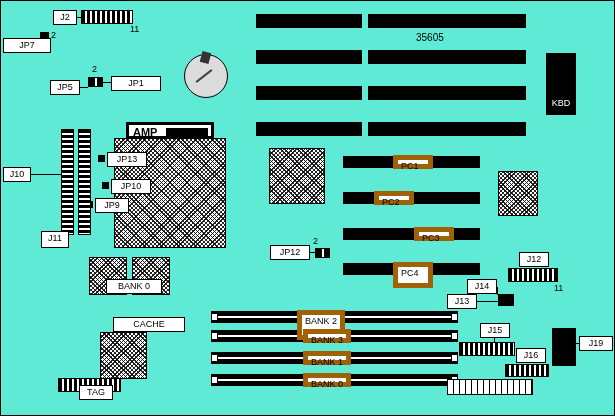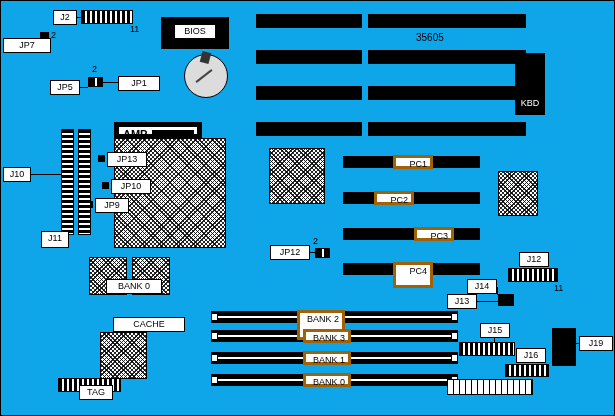--- a/index.html
+++ b/index.html
@@ -1,19 +1,19 @@
 <!DOCTYPE html>
 <html><head>
 <meta charset="utf-8">
 <style>
   * { margin:0; padding:0; box-sizing:border-box; }
   html,body { background:#fff; font-family:"Liberation Sans", sans-serif; }
-  .board { position:relative; width:615px; height:416px; background:#0ea5e9; border:1px solid #000; overflow:hidden; }
+  .board { position:relative; width:615px; height:416px; background:#5eead4; border:1px solid #000; overflow:hidden; }
   .callout { position:absolute; background:#fff; border:1px solid #000; font-size:9px; line-height:13px; text-align:center; padding:0 2px; z-index:6; white-space:nowrap; color:#000; }
-  .slot-label { position:absolute; background:#fff; border:3px solid #a16207; font-size:9px; line-height:12px; text-align:right; padding:0 3px; z-index:5; white-space:nowrap; color:#000; }
+  .slot-label { position:absolute; background:#fff; border:5px solid #a16207; font-size:9px; line-height:12px; text-align:left; padding:0 3px; z-index:5; white-space:nowrap; color:#000; }
   .hatch { position:absolute; border:1px solid #000; background-color:#fff; z-index:1;
     background-image: repeating-linear-gradient(45deg, rgba(0,0,0,.85) 0 1px, transparent 1px 3px),
                       repeating-linear-gradient(-45deg, rgba(0,0,0,.85) 0 1px, transparent 1px 3px); }
   .black { position:absolute; background:#000; z-index:2; }
   .strip-h { position:absolute; border:1px solid #000; z-index:2;
     background-image: repeating-linear-gradient(90deg, #000 0 3px, #fff 3px 5px); }
   .strip-v { position:absolute; border:1px solid #000; z-index:2;
     background-image: repeating-linear-gradient(180deg, #000 0 3px, #fff 3px 5px); }
   .jumper-v { position:absolute; border:1px solid #000; z-index:2;
     background-image: repeating-linear-gradient(180deg, #000 0 6px, #fff 6px 8px); }
@@ -26,21 +26,21 @@
   .txt-lg { font-size:10px; }
   .chip-label-box { position:absolute; background:#fff; border:1px solid #000; color:#000; font-size:9px; line-height:13px; text-align:center; z-index:3; }
   .kbd-text { position:absolute; left:0; right:0; bottom:7px; color:#fff; font-size:9px; text-align:center; z-index:3; }
   .simm { z-index:2; }
   .simm .gap { position:absolute; left:7px; right:7px; top:5px; height:2px; background:#fff; }
   .simm .cap { position:absolute; width:5px; height:6px; top:3px; background:#fff; }
   .simm .capl { left:1px; } .simm .capr { right:1px; }
   .battery { position:absolute; width:44px; height:44px; border:1px solid #000; border-radius:50%; background:#dcdcdc; z-index:2; }
   .batt-line { position:absolute; left:9px; top:20px; width:20px; height:2px; background:#444; transform:rotate(-38deg); }
   .batt-clip { position:absolute; left:16px; top:-3px; width:9px; height:11px; background:#333; transform:rotate(15deg); }
-  .amp-box { position:absolute; background:#fff; border:5px solid #000000; z-index:5; }
+  .amp-box { position:absolute; background:#fff; border:3px solid #000000; z-index:5;margin-left:12px; }
   .amp-box .amp-text { position:absolute; left:4px; top:1px; font-size:11px; font-weight:bold; color:#000; }
   .amp-box .amp-bar { position:absolute; right:3px; top:3px; width:42px; height:9px; background:#000; }
 </style>
 </head>
 <body>
 
 <div class="board">
 
   <div class="callout" style="left:52px; top:9px; width:24px; height:15px">J2</div>
   <div class="line" style="left:76px; top:16px; width:4px; height:1px"></div>
@@ -50,38 +50,35 @@
   <div class="callout" style="left:2px; top:37px; width:48px; height:15px">JP7</div>
   <div class="line" style="left:34px; top:44px; width:5px; height:1px"></div>
   <div class="jumper-v" style="left:39px; top:31px; width:9px; height:17px"></div>
   <div class="txt" style="left:50px; top:29px">2</div>
 
   <div class="callout" style="left:49px; top:79px; width:30px; height:15px">JP5</div>
   <div class="line" style="left:79px; top:86px; width:8px; height:1px"></div>
   <div class="jumper-h" style="left:87px; top:76px; width:15px; height:10px"></div>
   <div class="txt" style="left:91px; top:63px">2</div>
   <div class="line" style="left:102px; top:81px; width:15px; height:1px"></div>
-  <div class="callout" style="left:117px; top:75px; width:42px; height:15px">JP1</div>
+  <div class="callout" style="left:110px; top:75px; width:50px; height:15px">JP1</div>
 
-  <div class="black" style="left:160px; top:16px; width:68px; height:32px">
-    <div class="chip-label-box" style="left:13px; top:7px; width:42px; height:15px">BIOS</div>
-  </div>
 
   <div class="black" style="left:255px; top:13px;  width:106px; height:14px"></div>
   <div class="black" style="left:367px; top:13px;  width:158px; height:14px"></div>
   <div class="black" style="left:255px; top:49px;  width:106px; height:14px"></div>
   <div class="black" style="left:367px; top:49px;  width:158px; height:14px"></div>
   <div class="black" style="left:255px; top:85px;  width:106px; height:14px"></div>
   <div class="black" style="left:367px; top:85px;  width:158px; height:14px"></div>
   <div class="black" style="left:255px; top:121px; width:106px; height:14px"></div>
   <div class="black" style="left:367px; top:121px; width:158px; height:14px"></div>
 
   <div class="txt txt-lg" style="left:415px; top:31px">35605</div>
 
-  <div class="black" style="left:514px; top:52px; width:30px; height:62px">
+  <div class="black" style="left:545px; top:52px; width:30px; height:62px">
     <div class="kbd-text">KBD</div>
   </div>
 
   <div class="battery" style="left:183px; top:53px">
     <div class="batt-line"></div>
     <div class="batt-clip"></div>
   </div>
 
   <div class="hatch" style="left:113px; top:137px; width:112px; height:110px"></div>
   <div class="amp-box" style="left:113px; top:121px; width:88px; height:17px">

